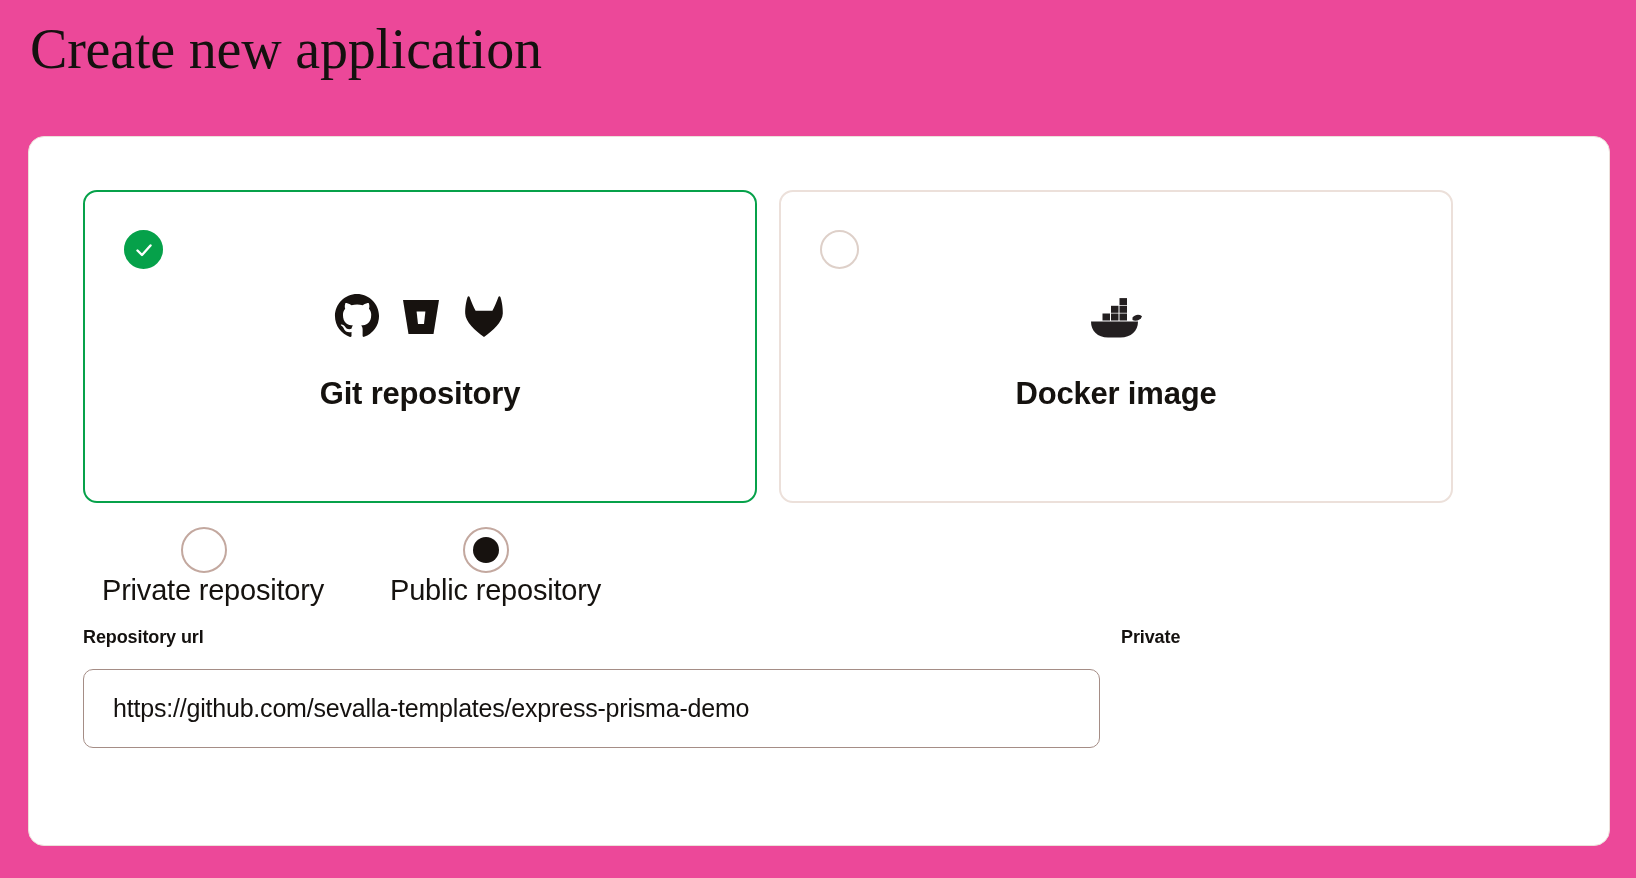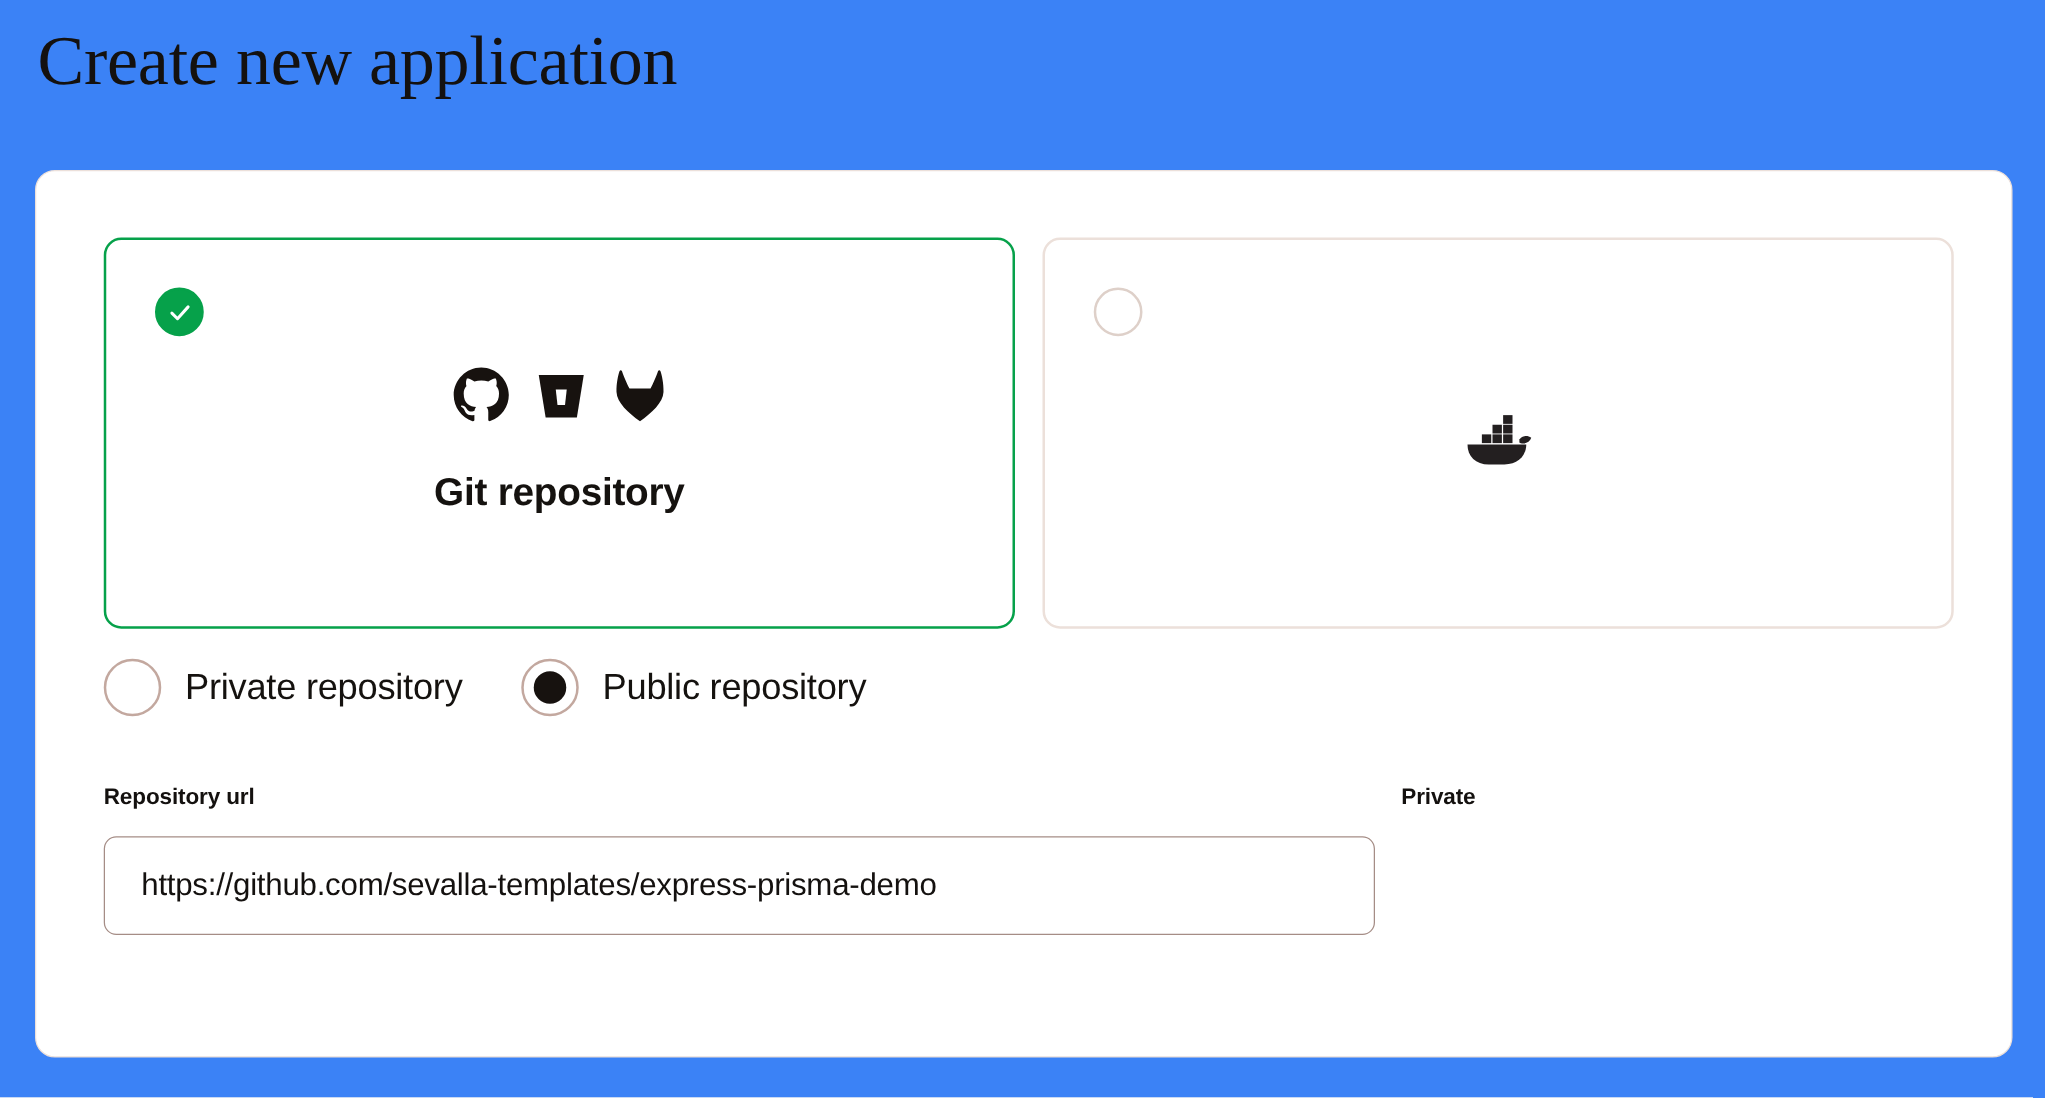--- a/index.html
+++ b/index.html
@@ -10,21 +10,21 @@
     height: 878px;
     background: #f8f4f0;
     font-family: "Liberation Sans", sans-serif;
     -webkit-font-smoothing: antialiased;
   }
 
   .page {
     position: relative;
     width: 1636px;
     height: 878px;
-    background: #3b82f6;
+    background: #ec4899;
     overflow: hidden;
   }
 
   
   .page-title {
     position: absolute;
     left: 30px;
     top: 14px;
     font-family: "Liberation Serif", "DejaVu Serif", serif;
     font-size: 56px;
@@ -50,21 +50,21 @@
   .cards {
     position: absolute;
     left: 54px;
     top: 53px;
     display: flex;
     gap: 22px;
   }
 
   .card {
     position: relative;
-    width: 729px;
+    width: 674px;
     height: 313px;
     background: #ffffff;
     border: 2.5px solid #ece0da;
     border-radius: 14px;
     display: flex;
     flex-direction: column;
     align-items: center;
     justify-content: center;
     cursor: pointer;
   }
@@ -120,20 +120,21 @@
     left: 54px;
     top: 390px;
     display: flex;
     align-items: center;
   }
 
   .radio-option {
     display: flex;
     align-items: center;
     cursor: pointer;
+    flex-direction: column;
   }
 
   .radio-option + .radio-option { margin-left: 47px; justify-content: space-between; }
 
   .radio-mark {
     width: 46px;
     height: 46px;
     border-radius: 50%;
     border: 2px solid #c3a89f;
     background: #ffffff;
@@ -256,20 +257,21 @@
                 <rect x="26" y="12.8" width="7.5" height="7"></rect>
                 <rect x="34.5" y="12.8" width="7.5" height="7"></rect>
                 <rect x="34.5" y="5.1" width="7.5" height="7"></rect>
                 <path d="M6 28.5 H53 C53 38 46 44.5 35.5 44.5 H23 C12.5 44.5 6 38 6 28.5 Z"></path>
                 <path d="M47.5 24.5 c3 -3.2 6.5 -3.3 9.5 -1.3 c-1 2.8 -3.6 4.6 -6.6 4.6 c-1.3 0 -2.2 -0.3 -2.9 -0.8 Z"></path>
               </g>
             </svg>
           </span>
         </div>
 
+        <div class="card-label">Docker image</div>
       </div>
     </div>
 
     <div class="radio-row">
       <div class="radio-option">
         <span class="radio-mark">
           
         </span>
         <span class="radio-text">Private repository</span>
       </div>

